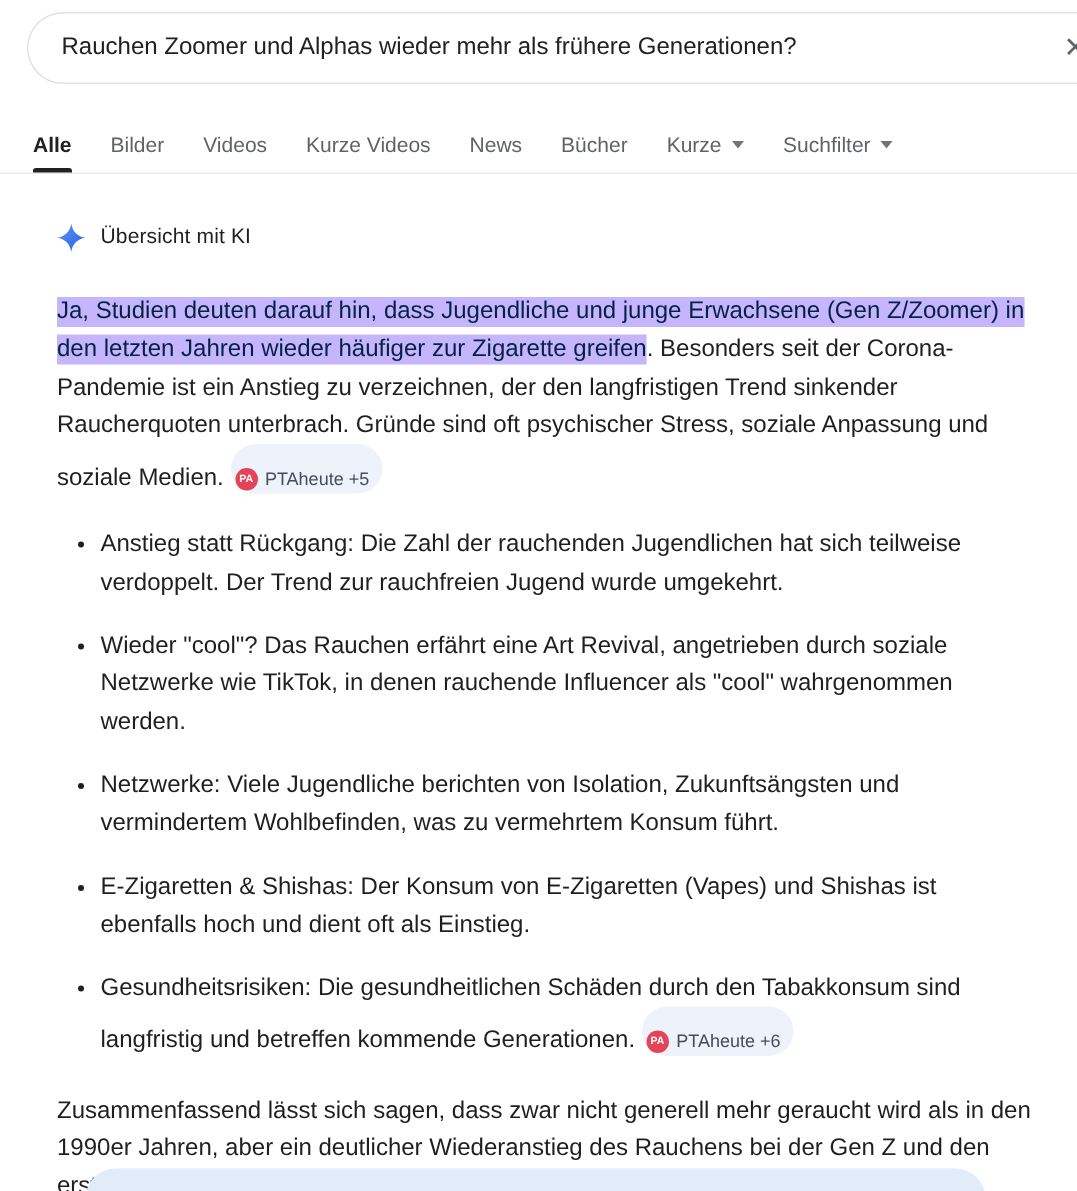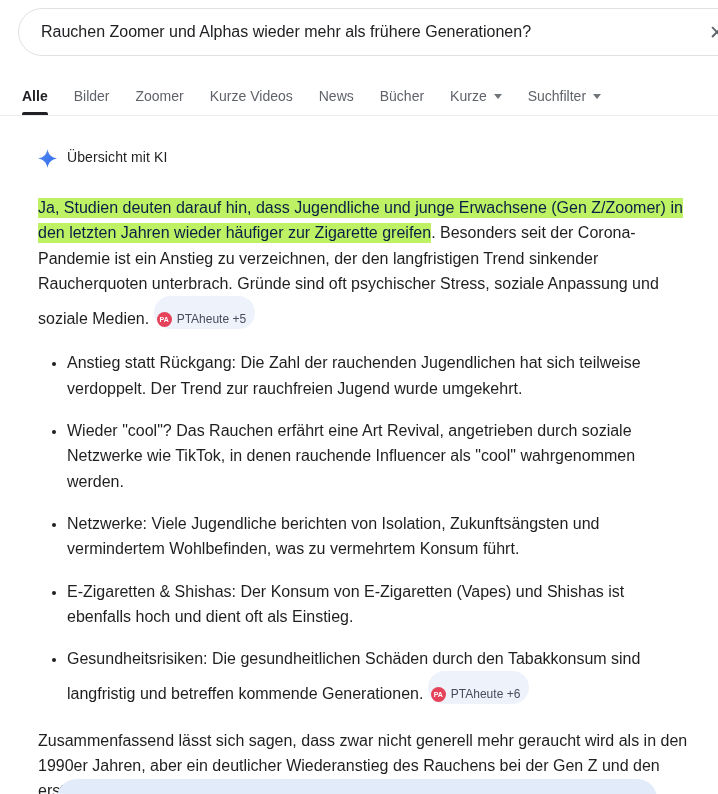--- a/index.html
+++ b/index.html
@@ -105,21 +105,21 @@
   }
 
   .para {
     margin-top: 27px;
     font-size: 16px;
     line-height: 25.3px;
     color: #1f1f1f;
     max-width: 652px;
   }
   .hl {
-    background: #bef264;
+    background: #c4b5fd;
     color: #072045;
     padding: 1px 0 2px;
     box-decoration-break: clone;
     -webkit-box-decoration-break: clone;
   }
 
   .badge {
     display: inline-flex;
     align-items: center;
     gap: 5px;
@@ -199,21 +199,21 @@
 </div>
 
 <nav class="tabs">
   <div class="tab active">
     <span>Alle</span>
   </div>
   <div class="tab">
     <span>Bilder</span>
   </div>
   <div class="tab">
-    <span>Zoomer</span>
+    <span>Videos</span>
   </div>
   <div class="tab">
     <span>Kurze Videos</span>
   </div>
   <div class="tab">
     <span>News</span>
   </div>
   <div class="tab">
     <span>Bücher</span>
   </div>

